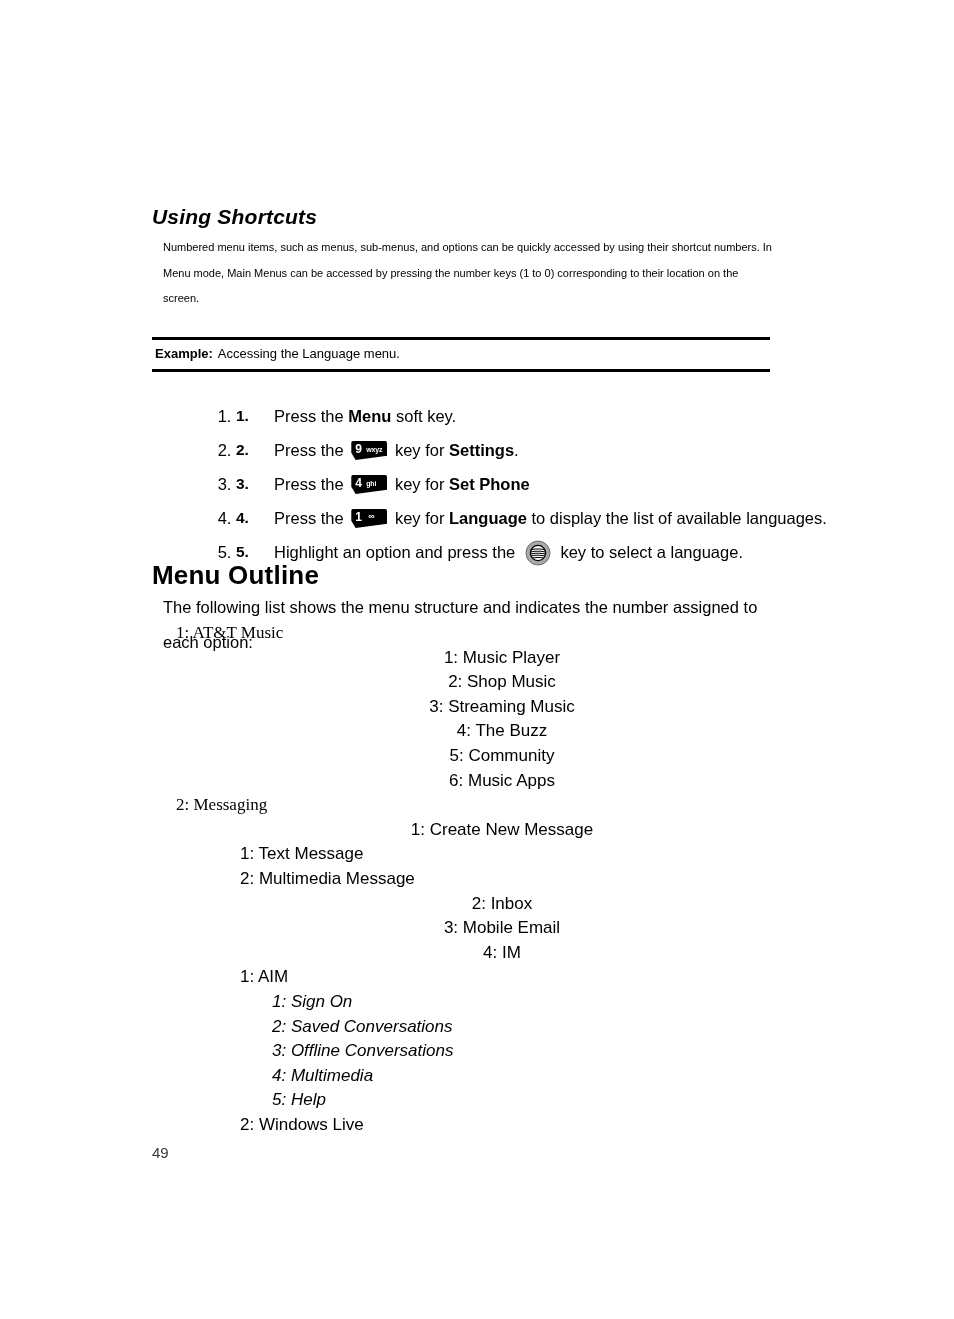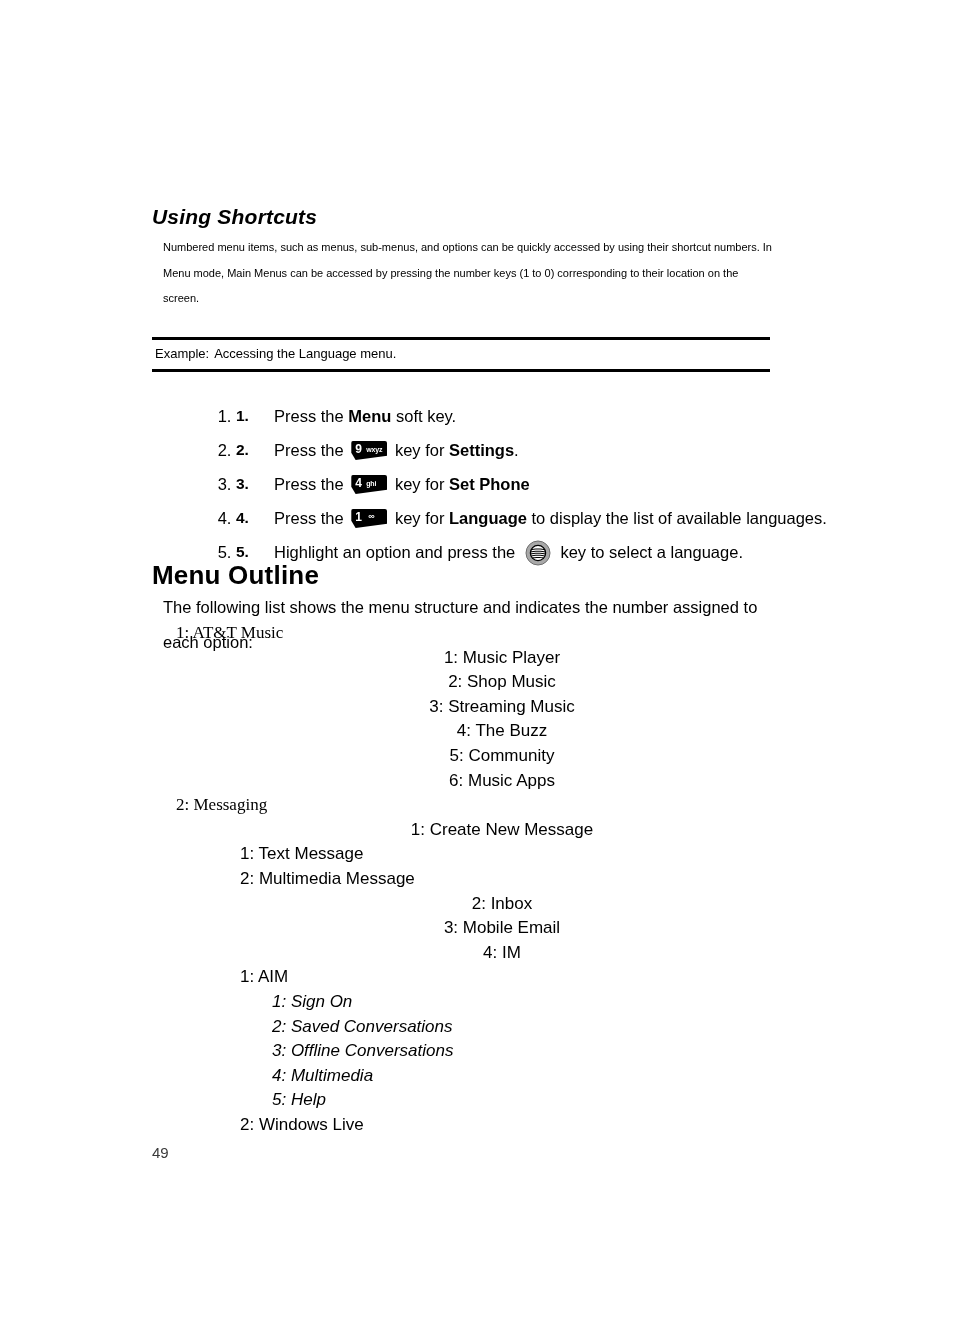--- a/index.html
+++ b/index.html
@@ -56,21 +56,21 @@
   .rule-bottom { top: 357px; height: 3px; }
 
   .example-line {
     position: absolute;
     left: 155px;
     top: 334px;
     font-size: 13px;
     white-space: nowrap;
   }
   .example-line .lbl {
-    font-weight: normal;
+    font-weight: bold;
   }
   .example-line .val {
     font-weight: normal;
     margin-left: 5px;
   }
 
   
   .steps {
     position: absolute;
     left: 196px;

